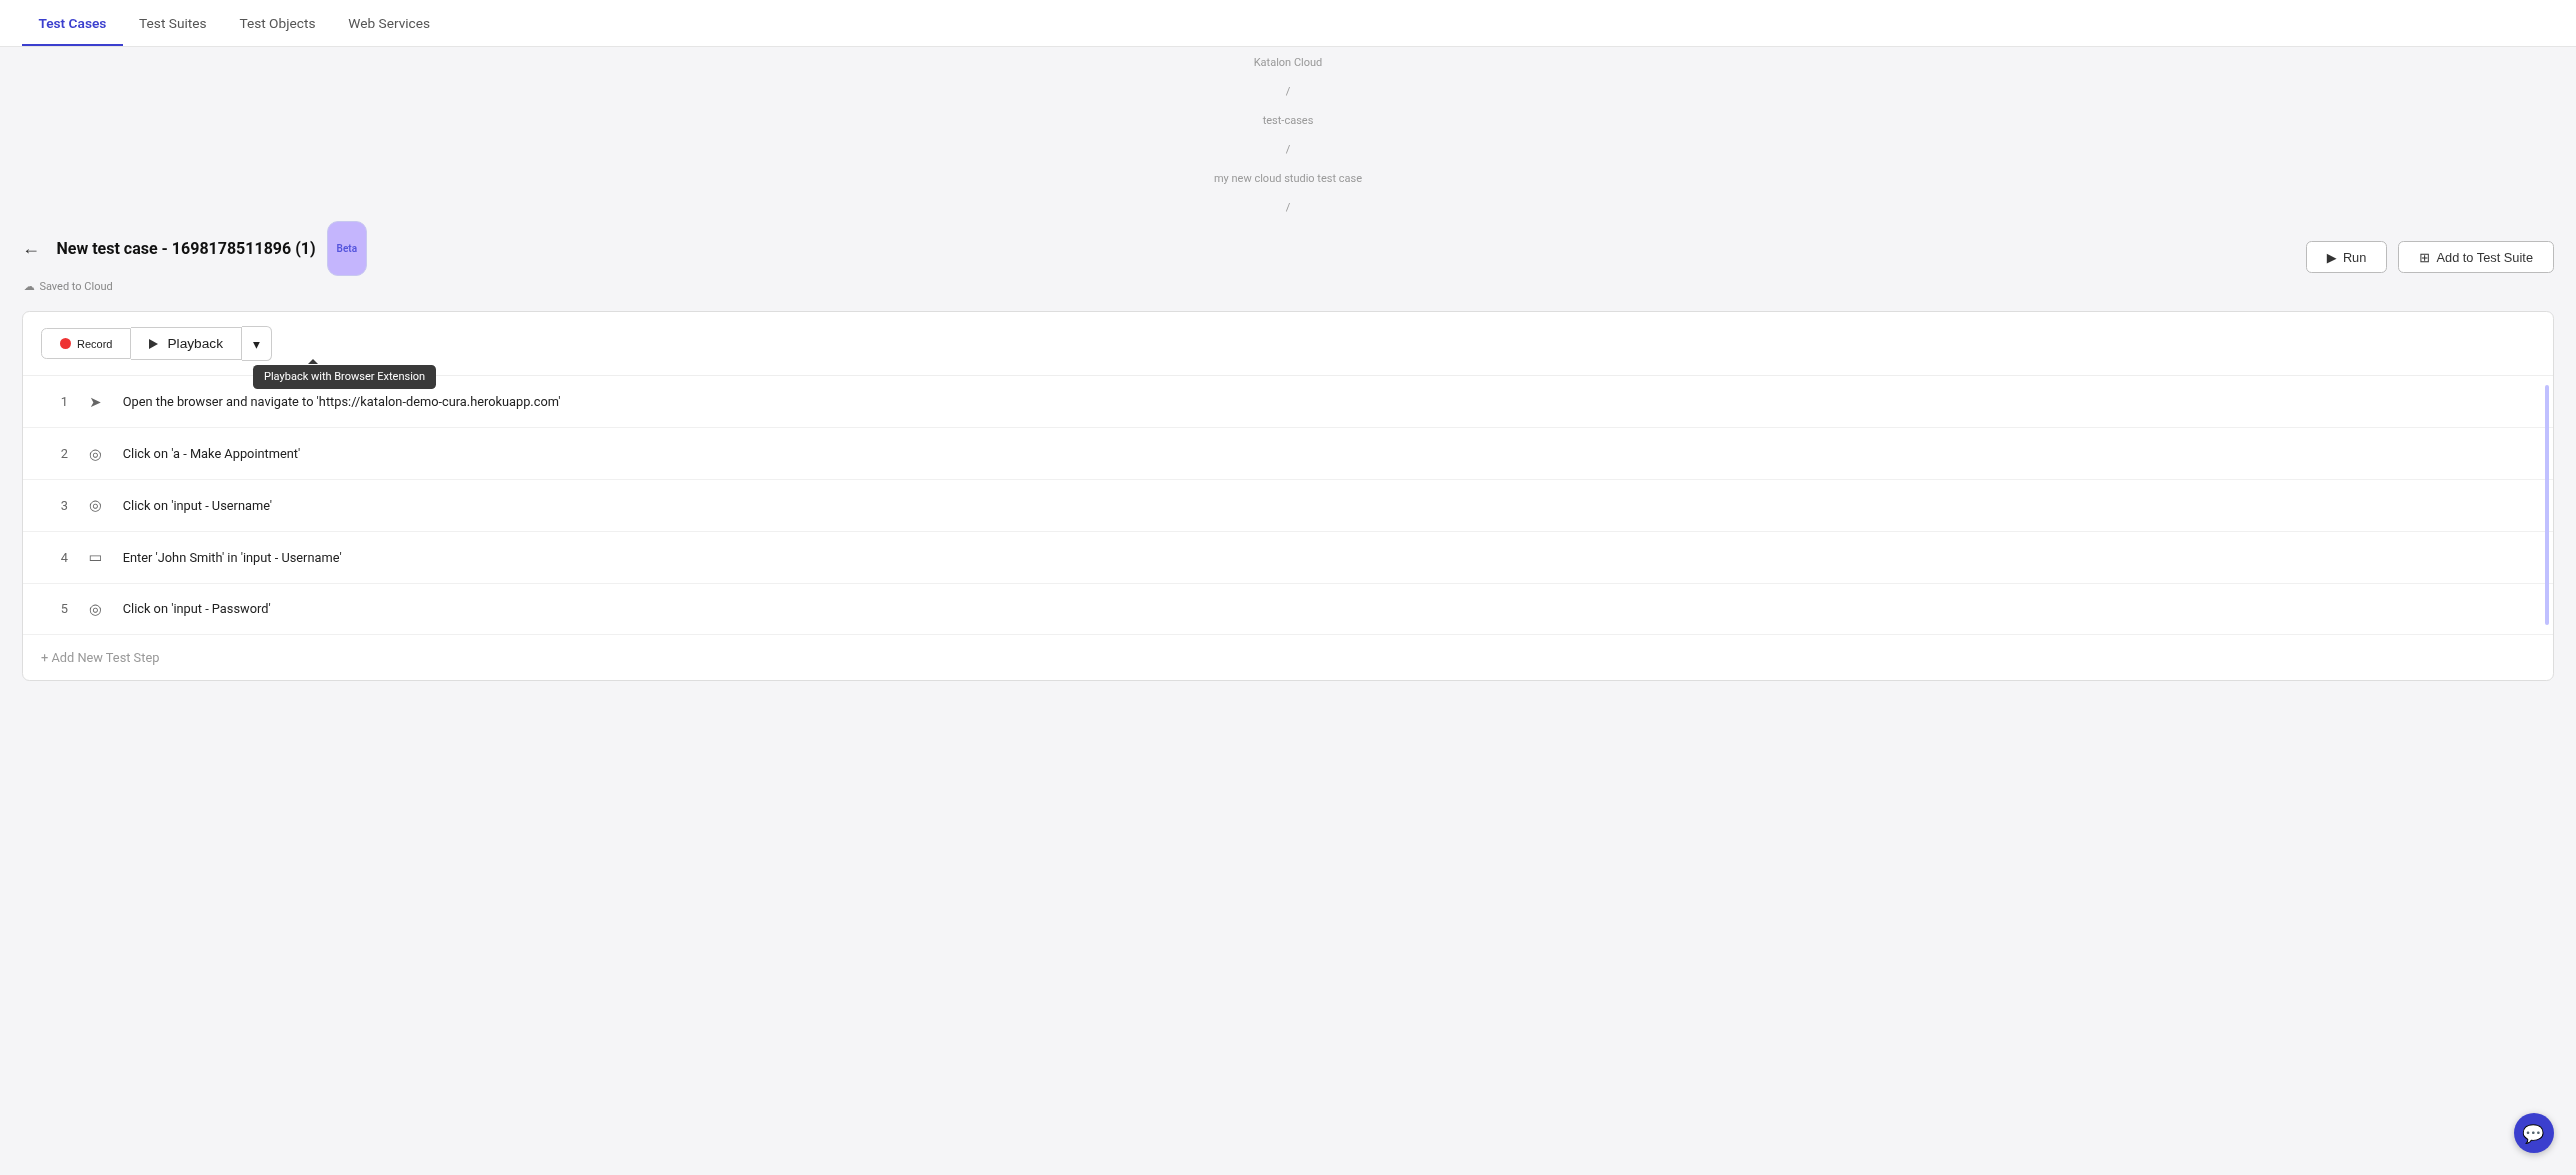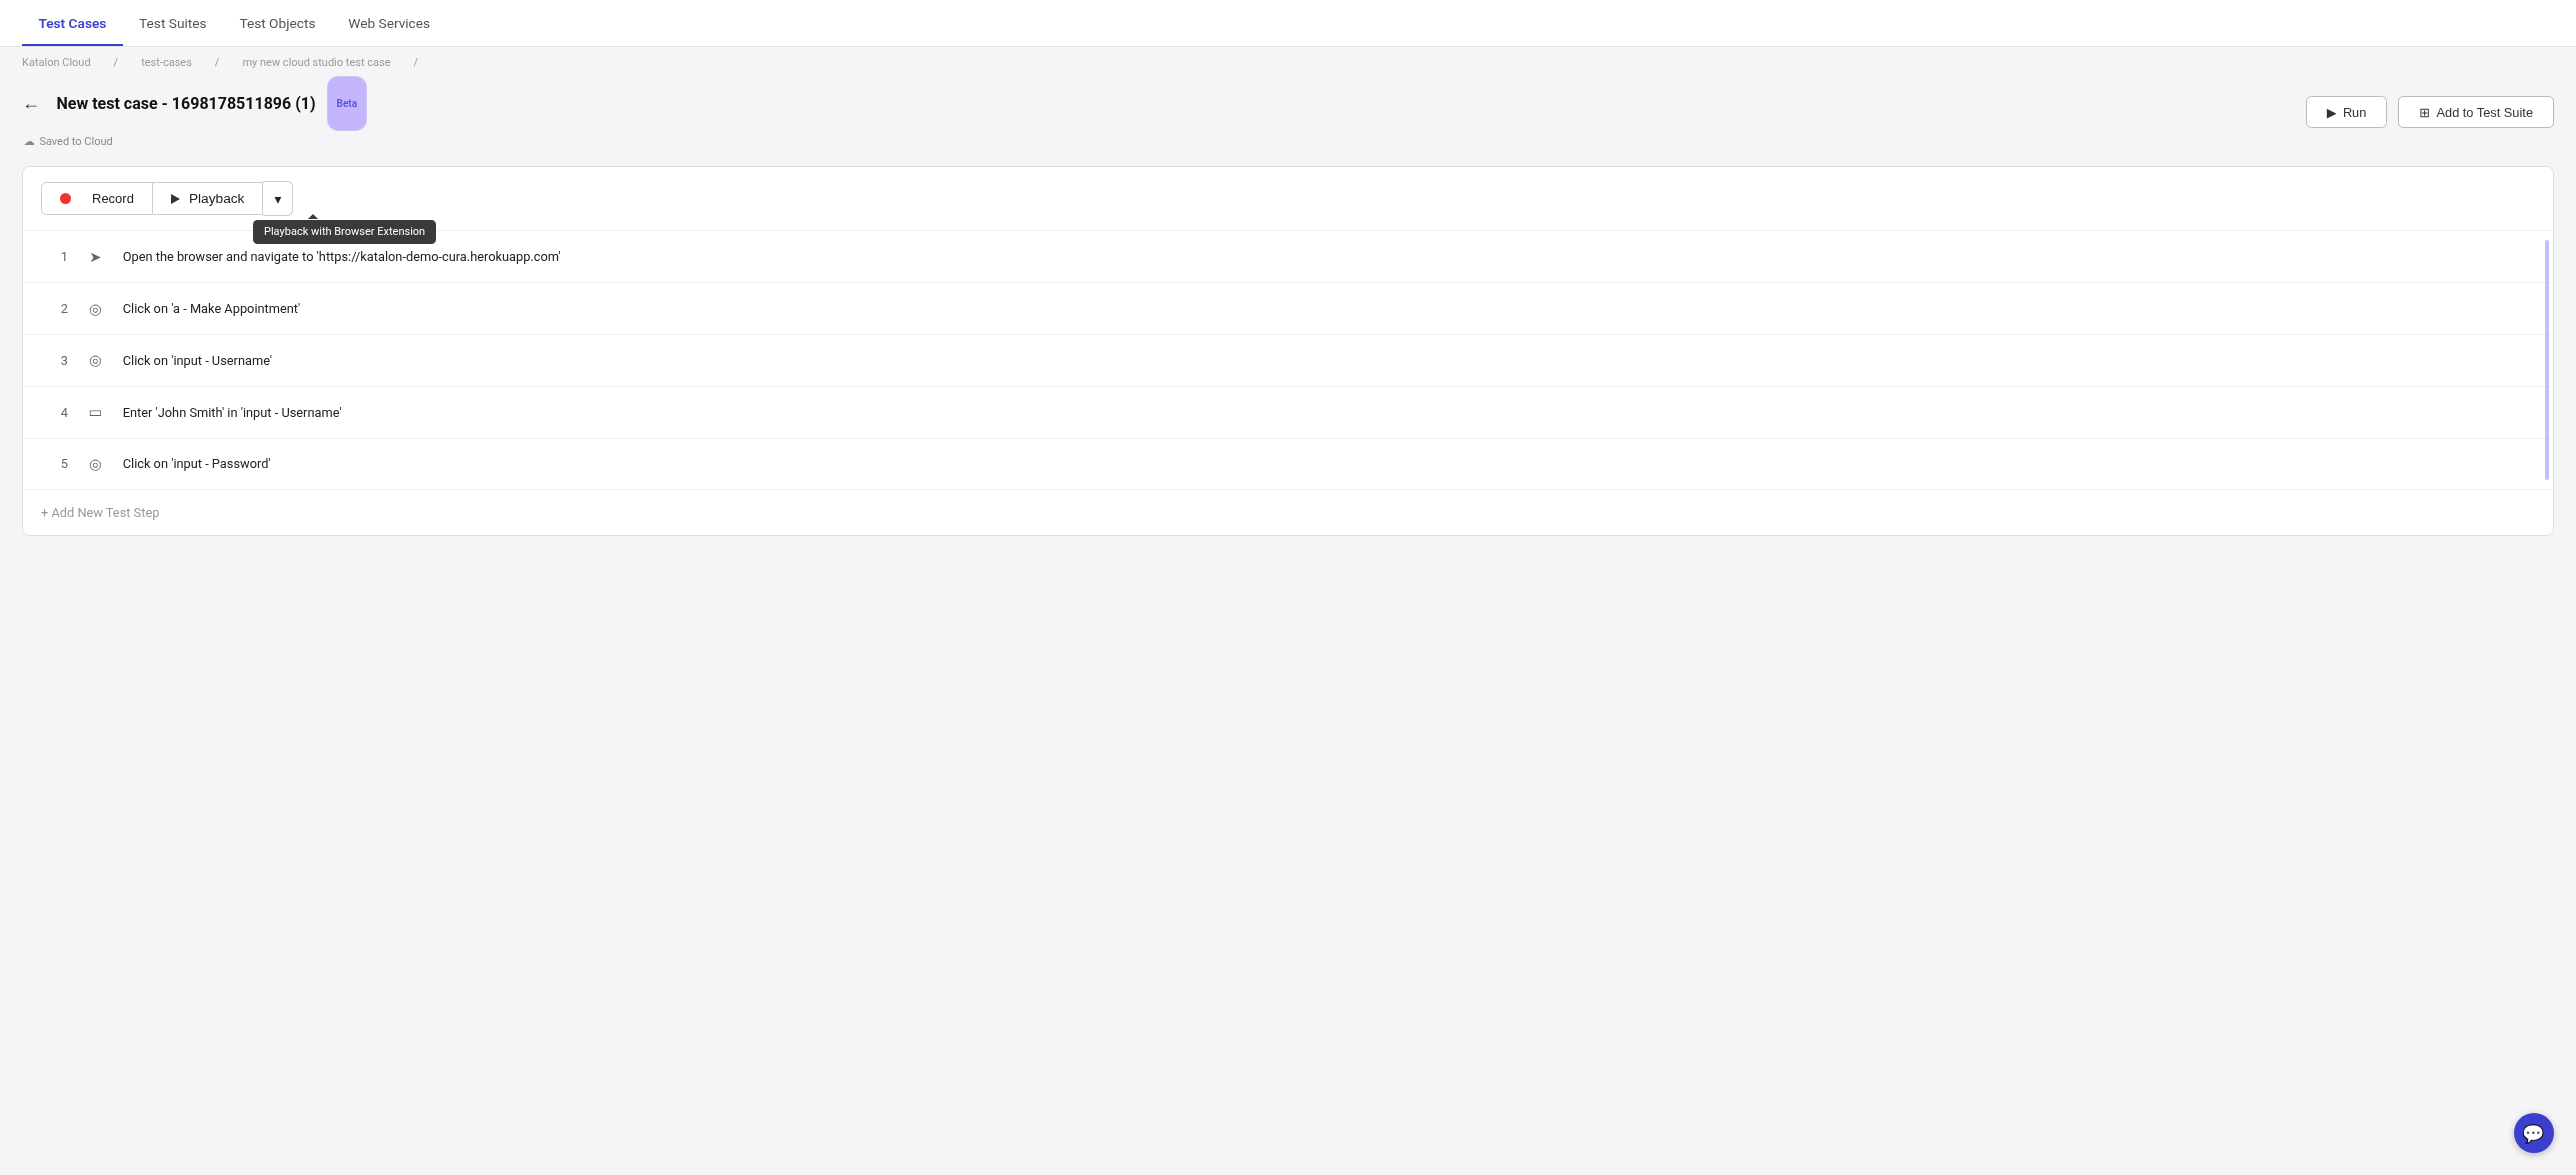--- a/index.html
+++ b/index.html
@@ -35,22 +35,23 @@
       font-weight: 600;
     }
 
     
     .breadcrumb {
       padding: 9px 22px 0 22px;
       font-size: 11px;
       color: #666;
       display: flex;
       align-items: center;
-      gap: 23px;
+      gap: 16px;
       background: #f5f5f7;
+      flex-direction: column;
     }
     .breadcrumb span { color: #999; }
 
     
     .page-header {
       display: flex;
       align-items: center;
       justify-content: space-between;
       padding: 7.3px 22px 0 22px;
       background: #f5f5f7;
@@ -152,25 +153,25 @@
       gap: 0;
       border-bottom: 0.9px solid #eee;
       position: relative;
     }
     .btn-record {
       border: 1.4px solid #ccc;
       background: #fff;
       color: #222;
       padding: 8.2px 18px;
       border-radius: 5.5px 0 0 5.5px;
-      font-size: 13px;
-      cursor: pointer;
-      display: flex;
-      align-items: center;
-      gap: 21px;
+      font-size: 11px;
+      cursor: pointer;
+      display: flex;
+      align-items: center;
+      gap: 6px;
       font-weight: 500;
     }
     .record-dot {
       width: 11px;
       height: 11px;
       background: #e33;
       border-radius: 50%;
       display: inline-block;
     }
     .btn-playback {

